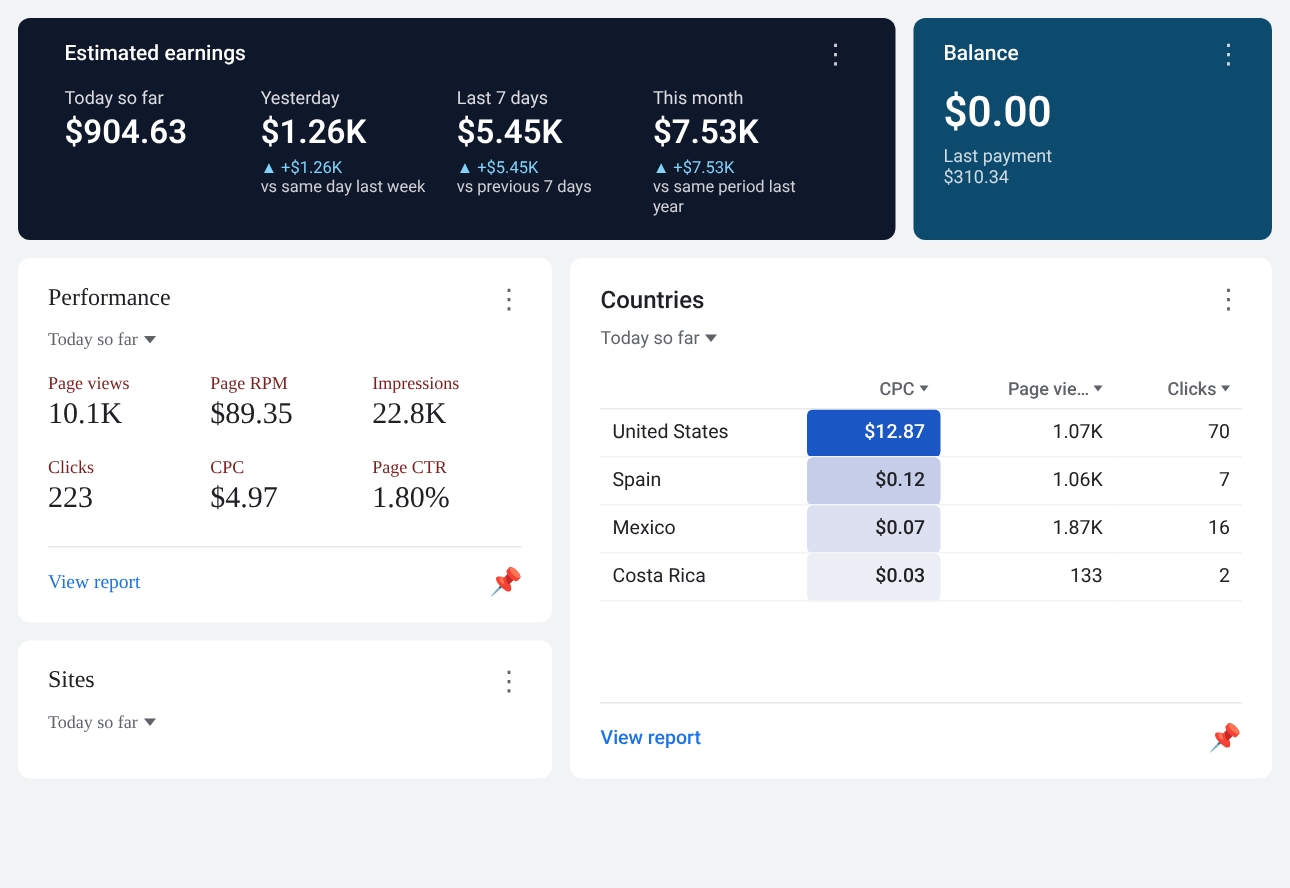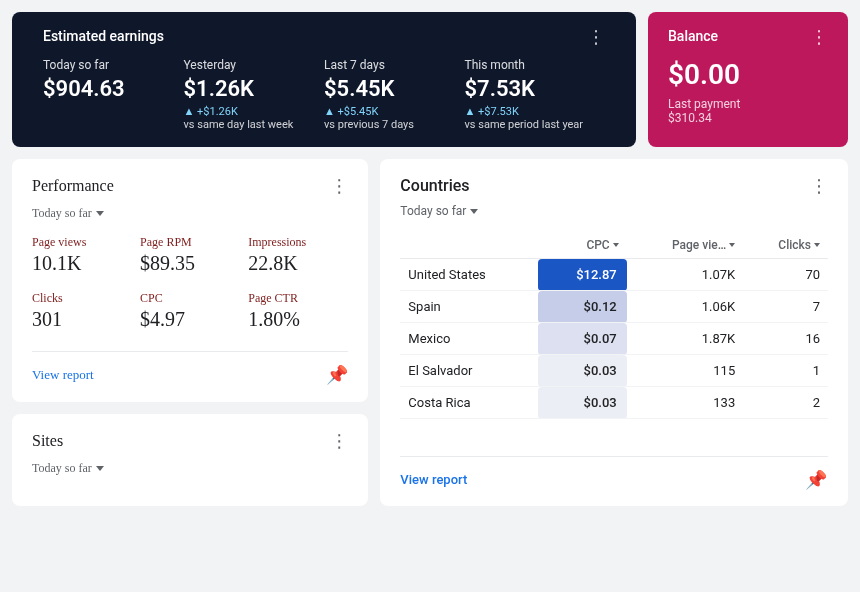--- a/index.html
+++ b/index.html
@@ -22,25 +22,25 @@
 
     .card-earnings {
       background: #0f172a;
       color: white;
       border-radius: 8px;
       padding: 16px 31px;
       flex: 1;
     }
 
     .card-balance {
-      background: #be185d;
+      background: #0c4a6e;
       color: white;
       border-radius: 8px;
       padding: 16px 20px;
-      width: 200px;
+      width: 239px;
     }
 
     .card-header {
       display: flex;
       justify-content: space-between;
       align-items: flex-start;
       margin-bottom: 12px;
     }
 
     .card-title {
@@ -369,21 +369,21 @@
         <div class="metric-item">
           <div class="metric-label">Page RPM</div>
           <div class="metric-value">$89.35</div>
         </div>
         <div class="metric-item">
           <div class="metric-label">Impressions</div>
           <div class="metric-value">22.8K</div>
         </div>
         <div class="metric-item">
           <div class="metric-label">Clicks</div>
-          <div class="metric-value">301</div>
+          <div class="metric-value">223</div>
         </div>
         <div class="metric-item">
           <div class="metric-label">CPC</div>
           <div class="metric-value">$4.97</div>
         </div>
         <div class="metric-item">
           <div class="metric-label">Page CTR</div>
           <div class="metric-value">1.80%</div>
         </div>
       </div>
@@ -452,26 +452,20 @@
             <td>1.06K</td>
             <td>7</td>
           </tr>
           <tr>
             <td class="country-name">Mexico</td>
             <td class="cpc-cell cpc-blue-light2">$0.07</td>
             <td>1.87K</td>
             <td>16</td>
           </tr>
           <tr>
-            <td class="country-name">El Salvador</td>
-            <td class="cpc-cell cpc-blue-light3">$0.03</td>
-            <td>115</td>
-            <td>1</td>
-          </tr>
-          <tr>
             <td class="country-name">Costa Rica</td>
             <td class="cpc-cell cpc-blue-light4">$0.03</td>
             <td>133</td>
             <td>2</td>
           </tr>
         </tbody>
     </table>
     <div style="flex:1;"></div>
     <div class="view-report-row">
       <a class="view-report-link">View report</a>

